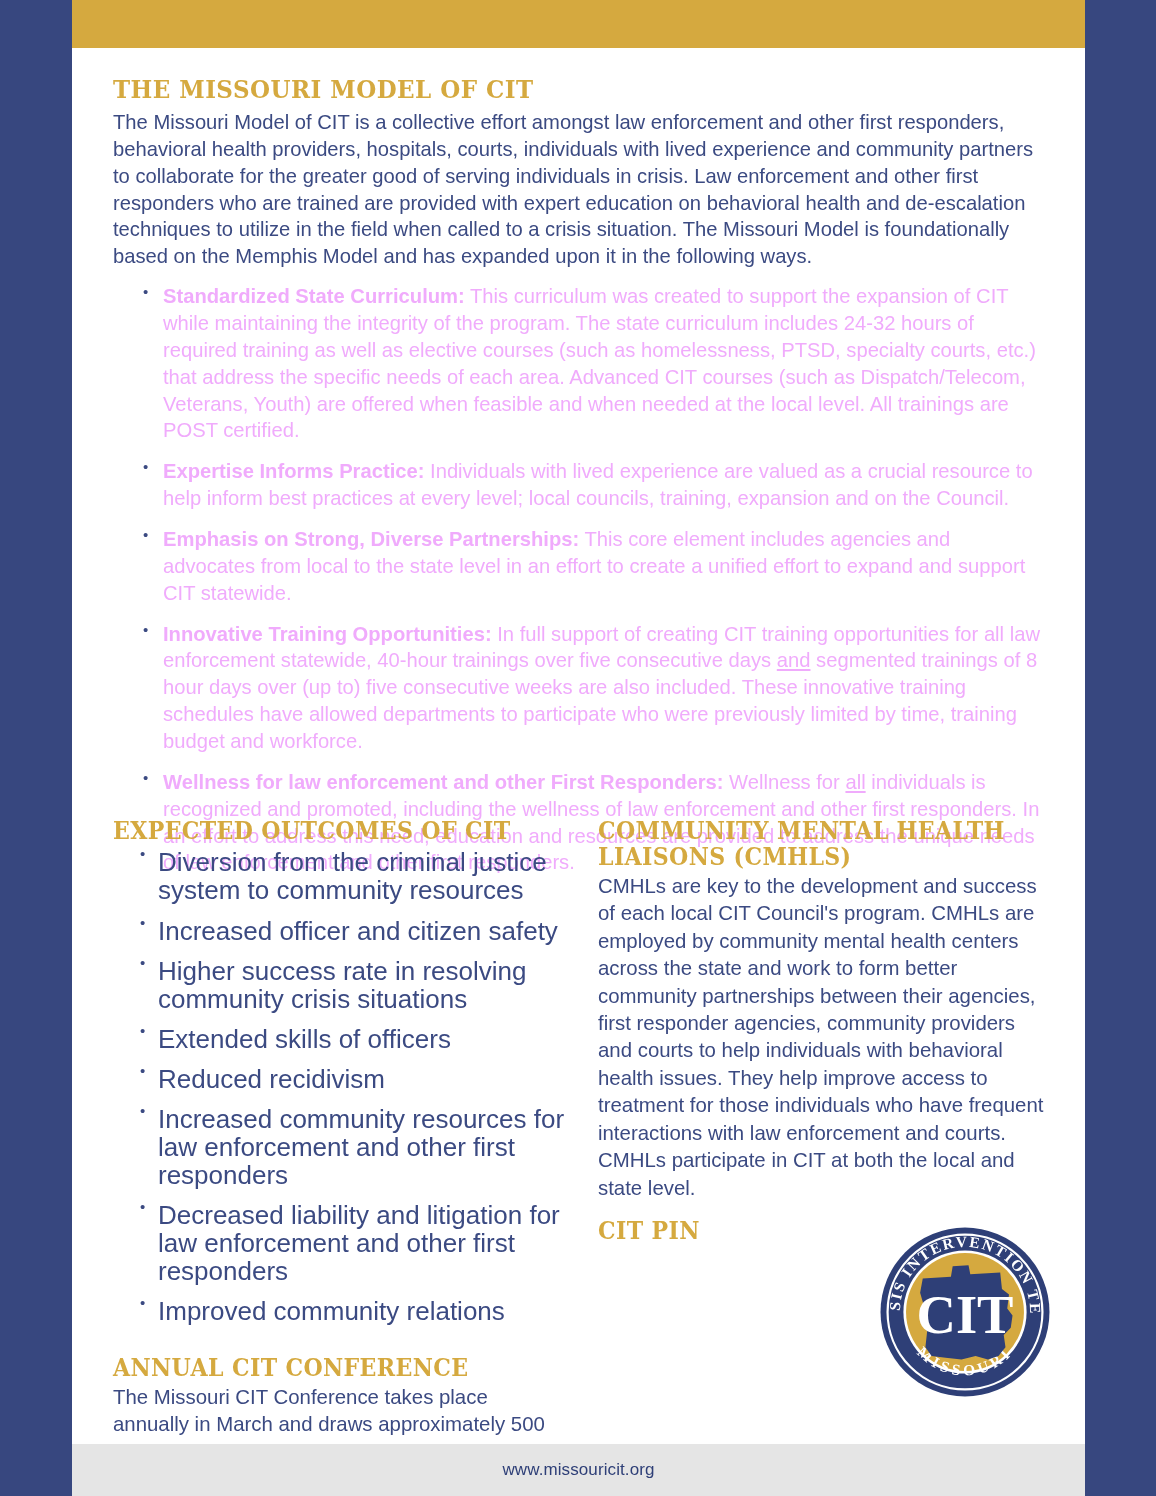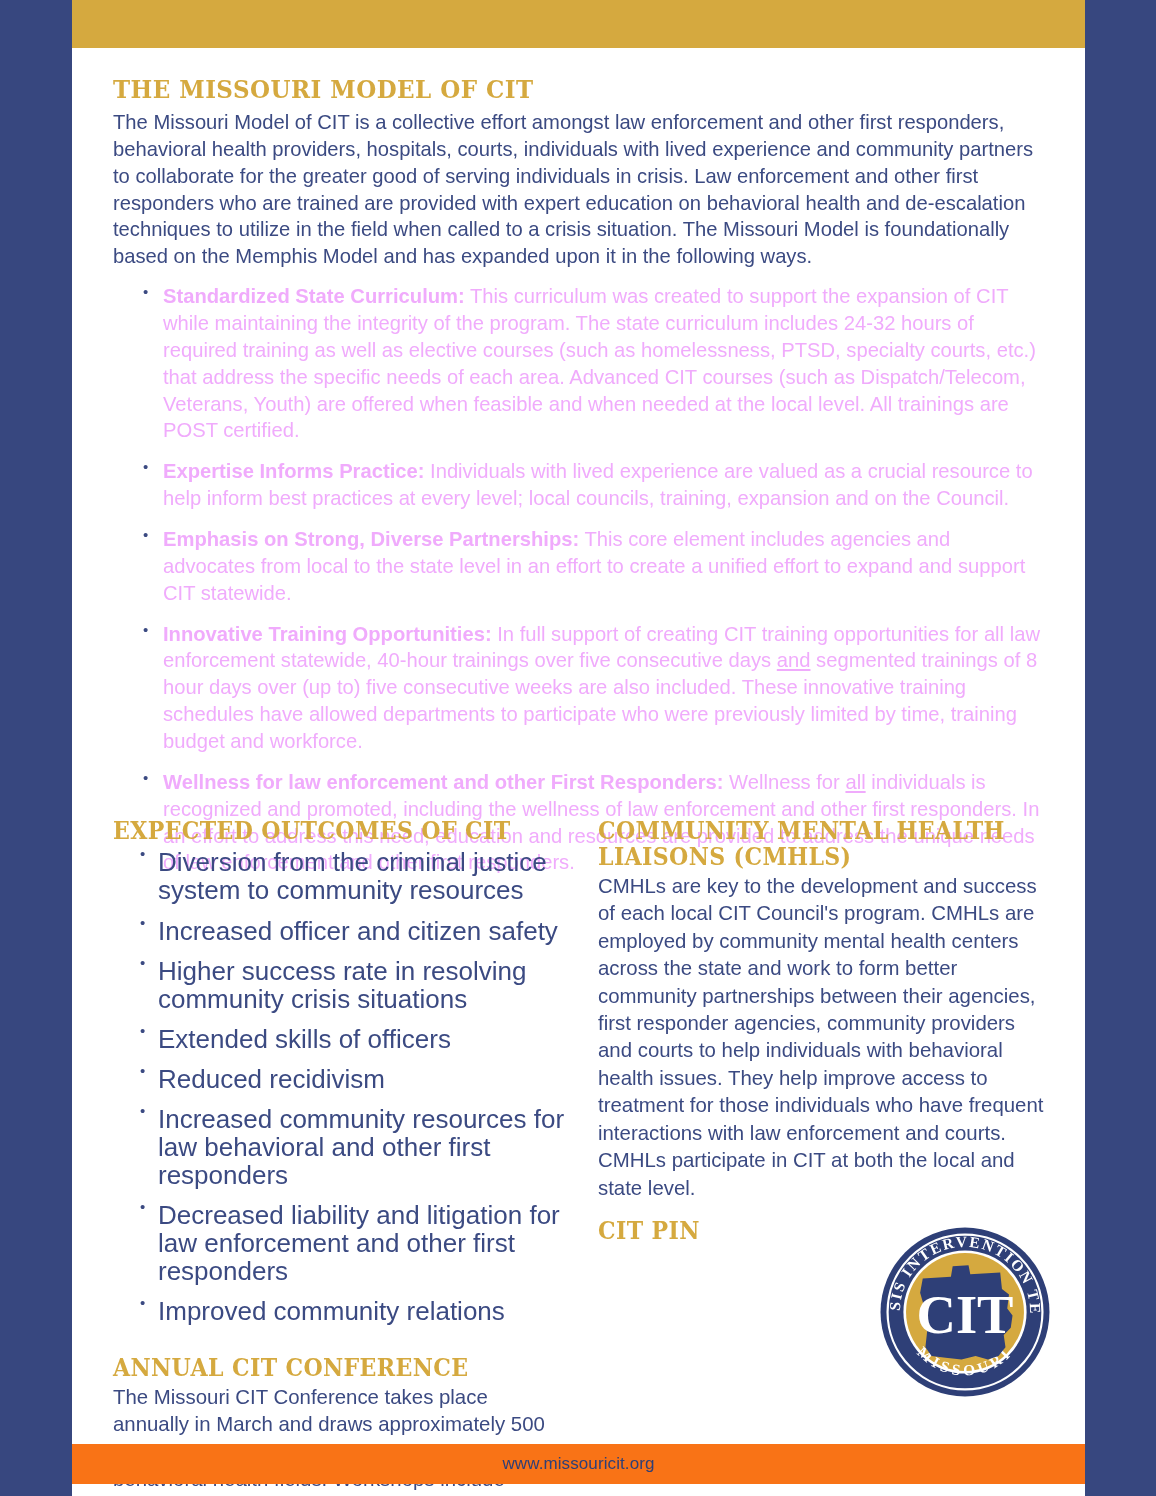--- a/index.html
+++ b/index.html
@@ -32,22 +32,22 @@
     top: 0;
     width: 1013px;
     height: 48px;
     background: #d5a93f;
   }
   .bar-bottom {
     position: absolute;
     left: 72px;
     top: 1444px;
     width: 1013px;
-    height: 40px;
-    background: #f97316;
+    height: 52px;
+    background: #e5e5e5;
     display: flex;
     align-items: center;
     justify-content: center;
   }
   .bar-bottom .url {
     color: #2e3f77;
     font-size: 17px;
     letter-spacing: 0.1px;
   }
 
@@ -200,21 +200,21 @@
   <div class="cols">
 
     <div class="col-left">
       <h2 class="sec2">EXPECTED OUTCOMES OF CIT</h2>
       <ul class="out-list">
         <li>Diversion from the criminal justice system to community resources</li>
         <li>Increased officer and citizen safety</li>
         <li>Higher success rate in resolving community crisis situations</li>
         <li>Extended skills of officers</li>
         <li>Reduced recidivism</li>
-        <li>Increased community resources for law behavioral and other first responders</li>
+        <li>Increased community resources for law enforcement and other first responders</li>
         <li>Decreased liability and litigation for law enforcement and other first responders</li>
         <li>Improved community relations</li>
       </ul>
 
       <div class="conf-block">
         <h2 class="sec2">ANNUAL CIT CONFERENCE</h2>
         <p class="body2">The Missouri CIT Conference takes place annually in March and draws approximately 500 participants from the law enforcement and behavioral health fields. Workshops include dynamic and motivating keynotes as well as breakout sessions on specialized topics. For more information, go to https://www.missouricit.org/mo-cit-conference.</p>
       </div>
     </div>
 

